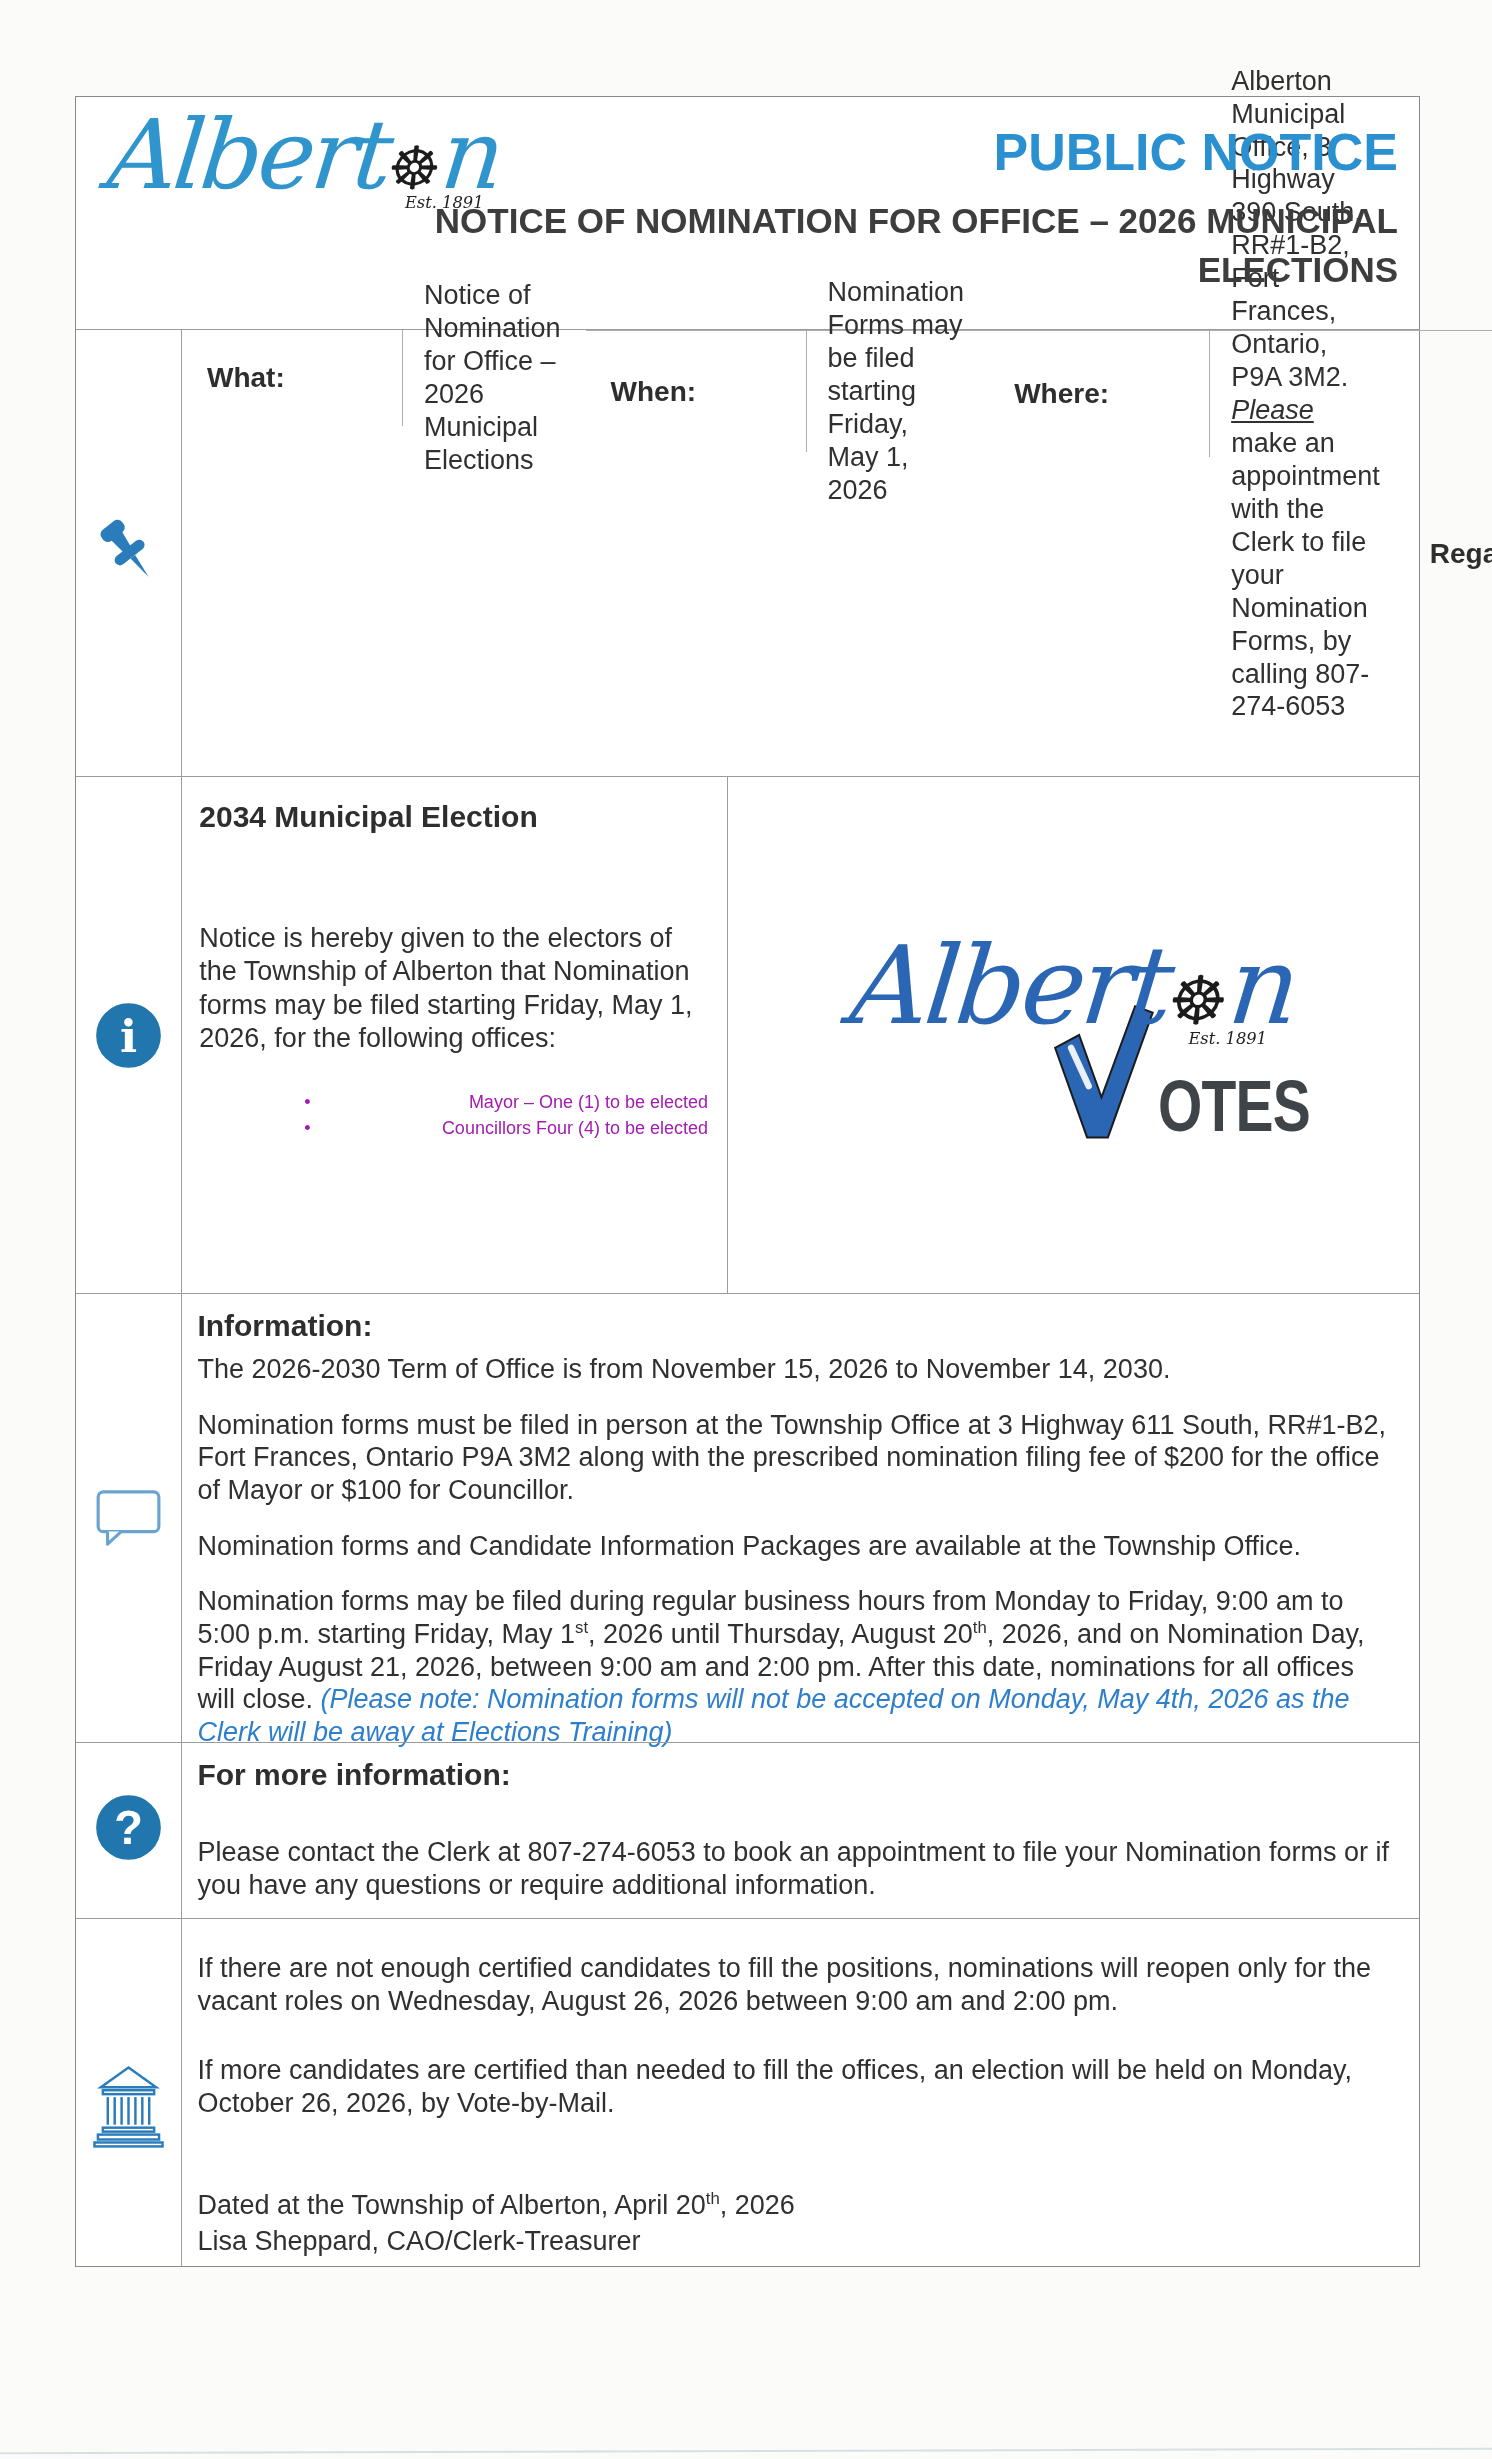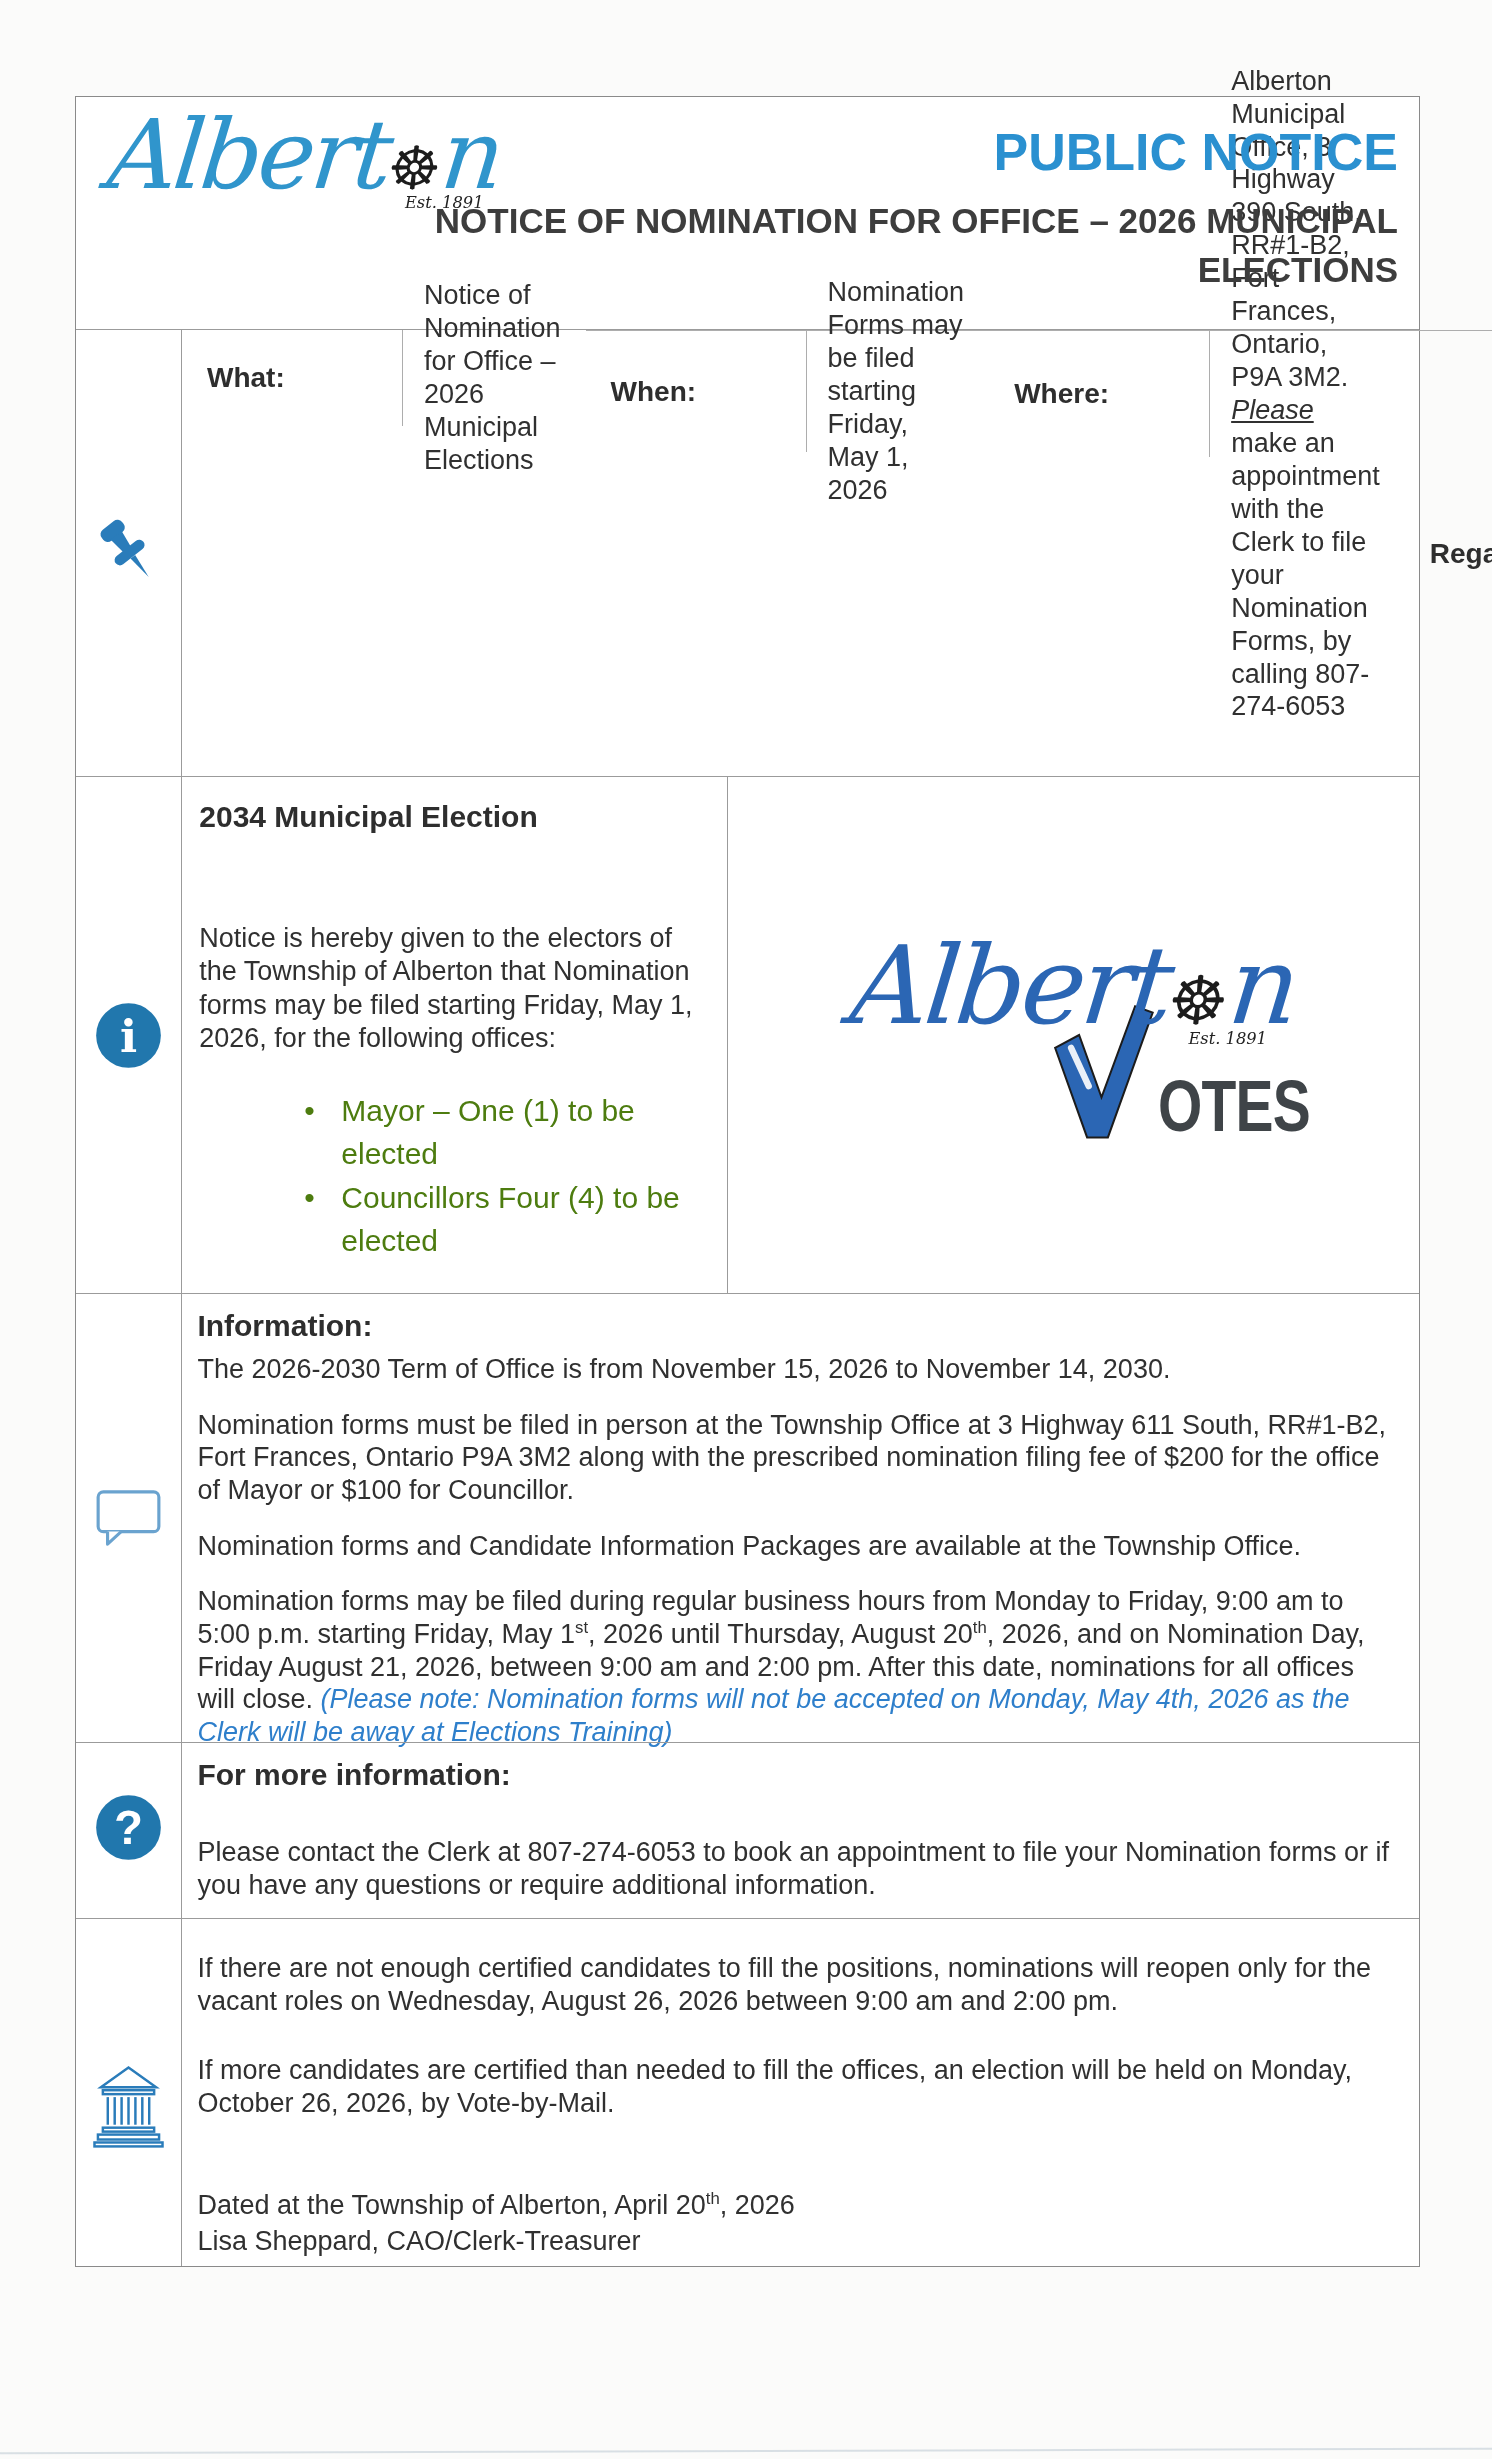--- a/index.html
+++ b/index.html
@@ -56,21 +56,21 @@
   .label-cell{
     width:221px; flex:0 0 221px; align-self:stretch; border-right:1.9px solid #adadad;
     display:flex; align-items:center; padding-left:25px; font-weight:bold; font-size:28px; color:#2e2e2e;
   }
   .content-cell{flex:1; padding:7.7px 25px 7.7px 21px; font-size:27px; line-height:1.22; color:#303030;}
   
   .el-text{width:546px; flex:0 0 546px; border-right:1.9px solid var(--line); padding:23px 19px 0 17.3px;}
   .h{font-size:30px; font-weight:bold; color:#2e2e2e;}
   .el-text p{margin-top:88px; font-size:27px; line-height:1.24; color:#303030;}
   .el-text ul{margin-top:33px; padding-left:142px; list-style:none;}
-  .el-text li{font-size:30px; line-height:1.45; color:#4d7c0f; position:relative;}
+  .el-text li{font-size:18px; line-height:1.45; color:#a21caf; position:relative;text-align:right;}
   .el-text li::before{content:"•"; position:absolute; left:-37px;}
   .el-logo{flex:1; position:relative; display:flex; flex-direction:column; align-items:center; justify-content:center;}
   .votes-row{display:flex; align-items:flex-end; margin-top:-37px; padding-left:250px;}
   .votes-word{
     font-size:73px; font-weight:bold; color:#3f4448; line-height:.9;
     display:inline-block; transform:scaleX(.78); transform-origin:left bottom; letter-spacing:-1px;
   }
   
   .sec{flex:1; padding:15.4px 23px 0 15.4px; font-size:27px; color:#303030;}
   .sec .h{margin-bottom:9.6px;}

